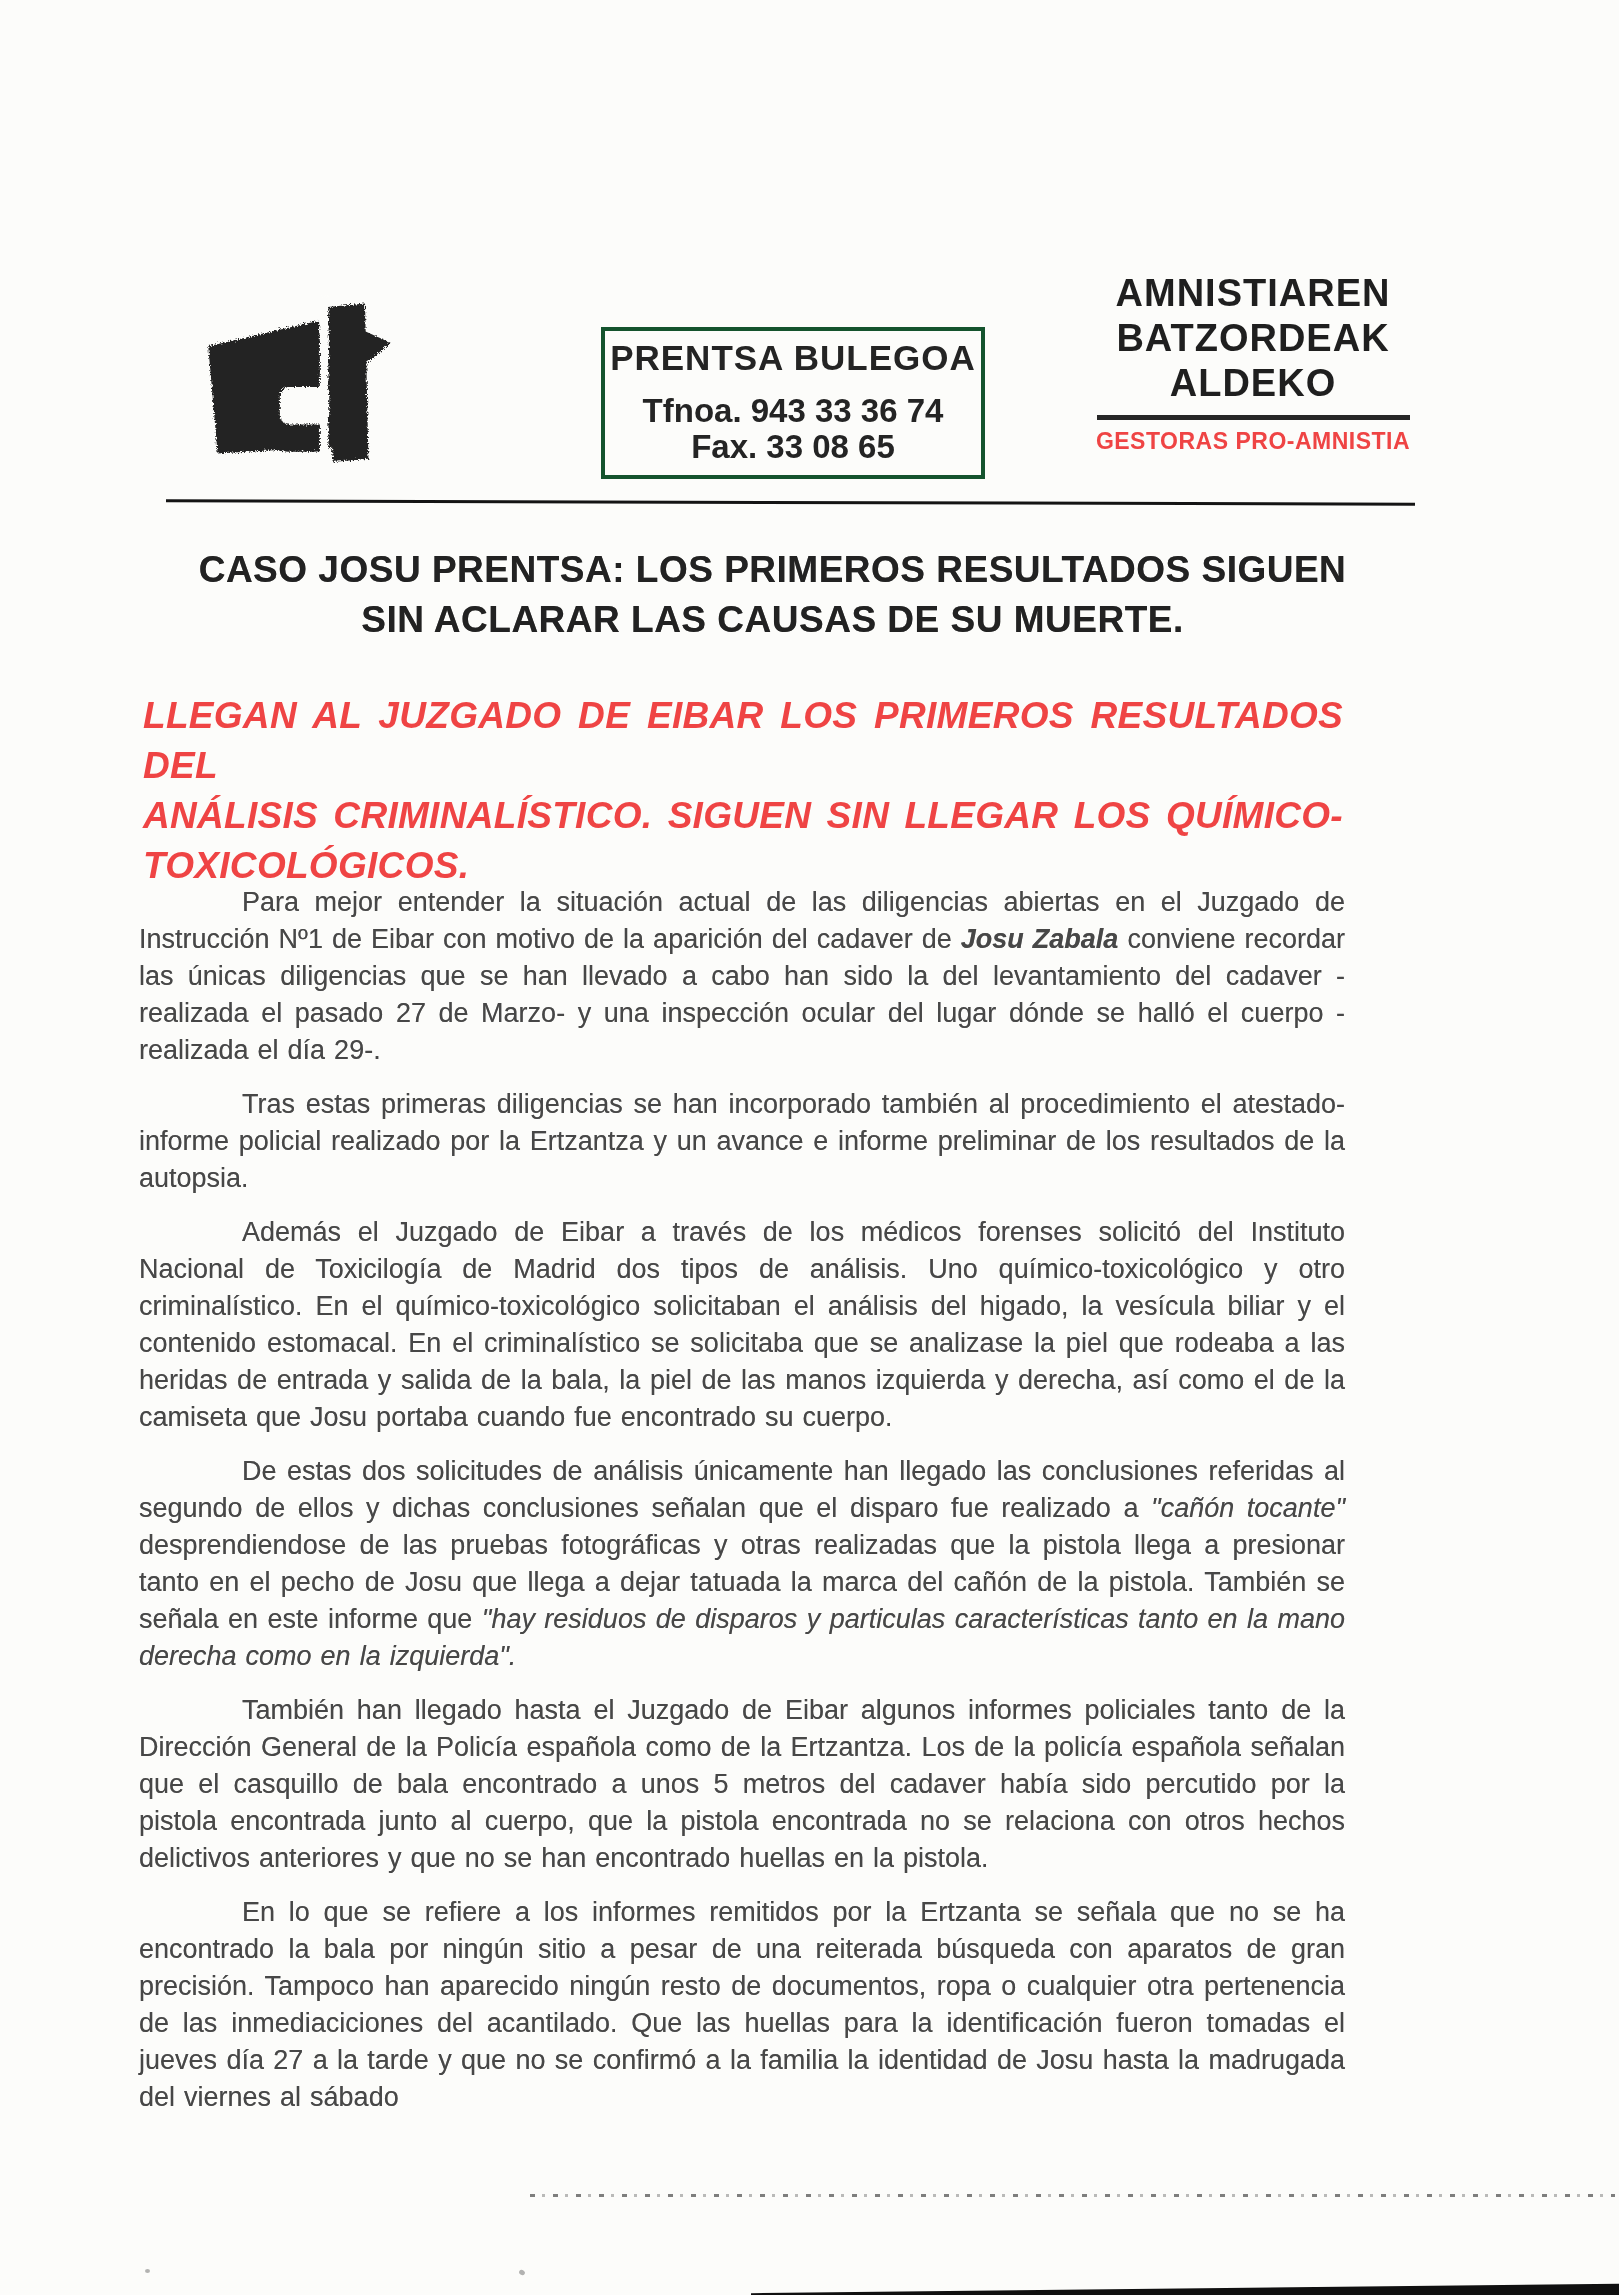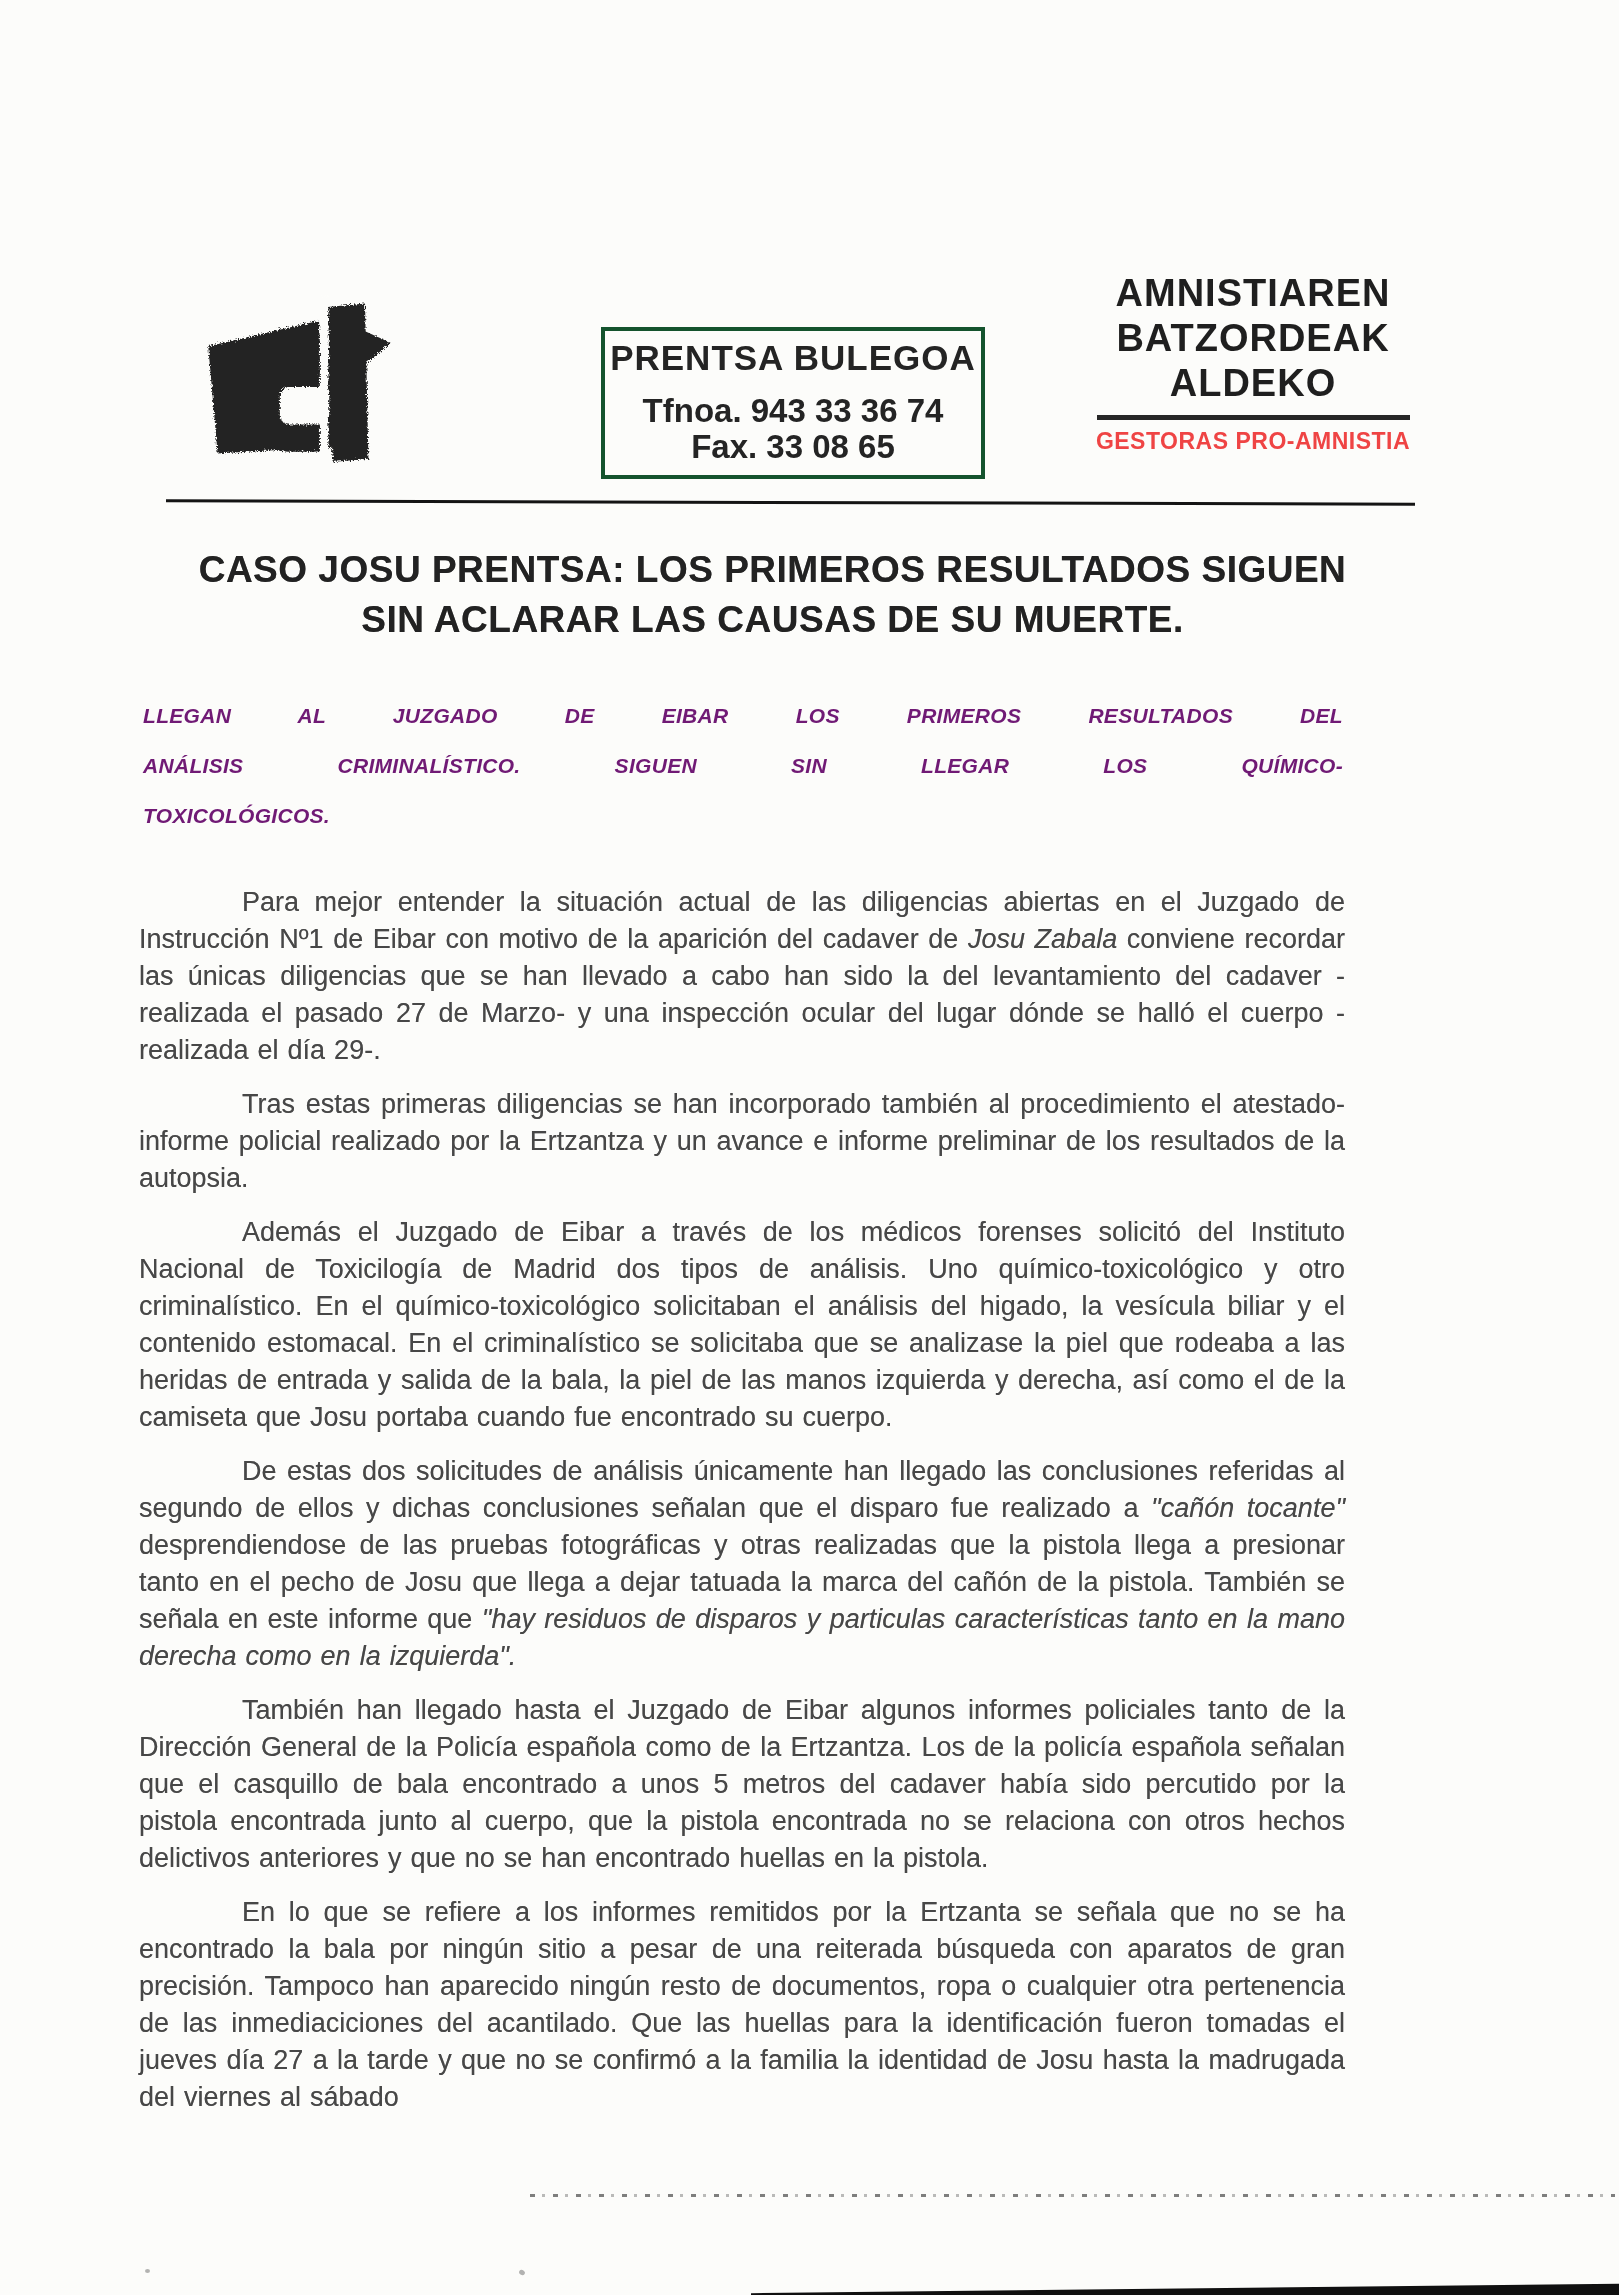--- a/index.html
+++ b/index.html
@@ -37,38 +37,38 @@
   }
   
   .title{
     position:absolute;left:139px;top:545px;width:1267px;
     font-size:37px;font-weight:bold;line-height:50px;letter-spacing:0.5px;
     text-align:center;color:#222;margin:0;
     text-shadow:0 0 0.5px rgba(30,30,30,.6);
   }
   .subtitle{
     position:absolute;left:143px;top:691px;width:1200px;
-    font-size:21px;font-weight:bold;font-style:italic;line-height:50px;
-    color:#701a75;letter-spacing:0.3px;
+    font-size:37px;font-weight:bold;font-style:italic;line-height:50px;
+    color:#ef4444;letter-spacing:0.3px;
   }
   .subtitle .jline{text-align:justify;text-align-last:justify;}
   .subtitle .jline:last-child{text-align-last:left;}
   
   .bodytext{
     position:absolute;left:139px;top:884px;width:1206px;
     font-size:27px;line-height:37px;color:#474747;
     text-shadow:0 0 0.5px rgba(70,70,70,.55);
   }
   .bodytext p.para{
     margin:0 0 17px 0;
     text-align:justify;
     text-indent:103px;
     word-spacing:1.5px;
   }
-  .seg-bi{font-weight:normal;font-style:italic;}
+  .seg-bi{font-weight:bold;font-style:italic;}
   .seg-i{font-style:italic;}
   
   .artifact-dashes{
     position:absolute;left:530px;top:2194px;width:1085px;height:3px;
     background:repeating-linear-gradient(90deg,
       rgba(55,55,55,.85) 0 5px, rgba(0,0,0,0) 5px 12px,
       rgba(55,55,55,.45) 12px 15px, rgba(0,0,0,0) 15px 23px);
     opacity:.75;
   }
   .scanner-edge{

